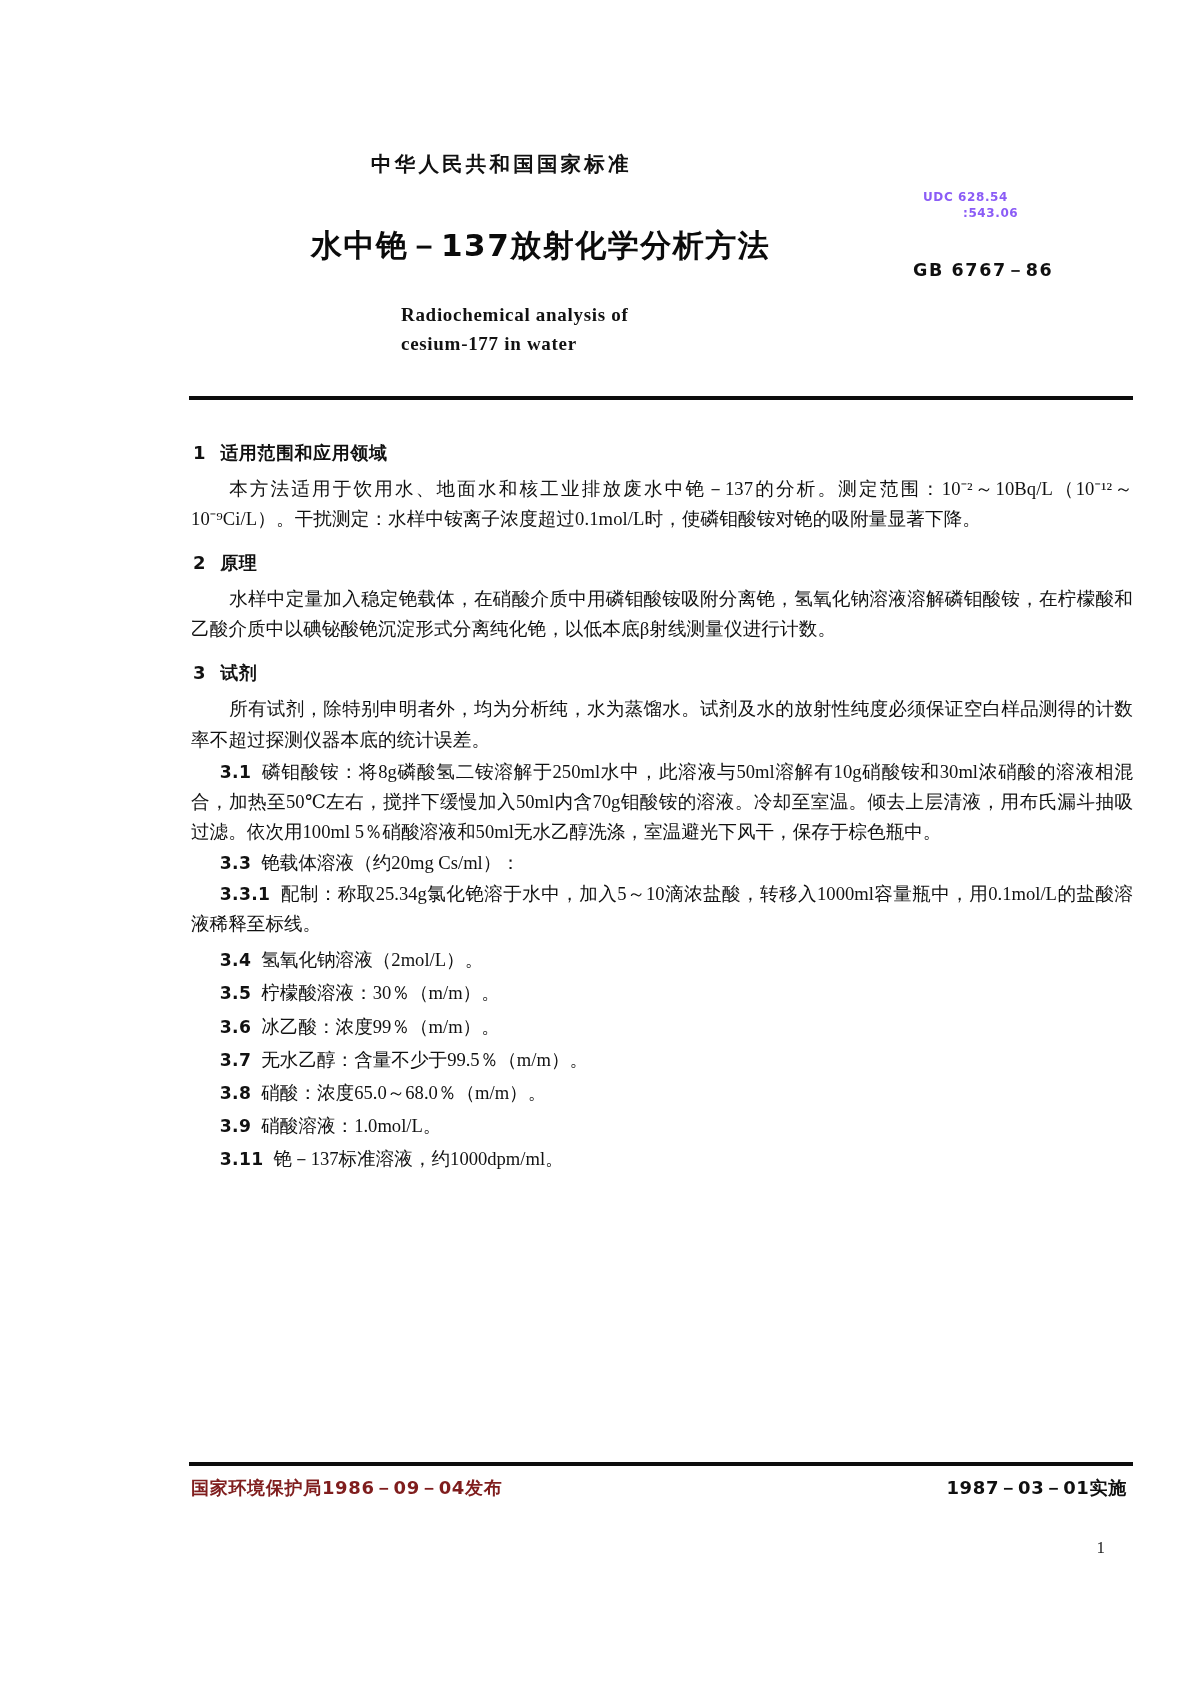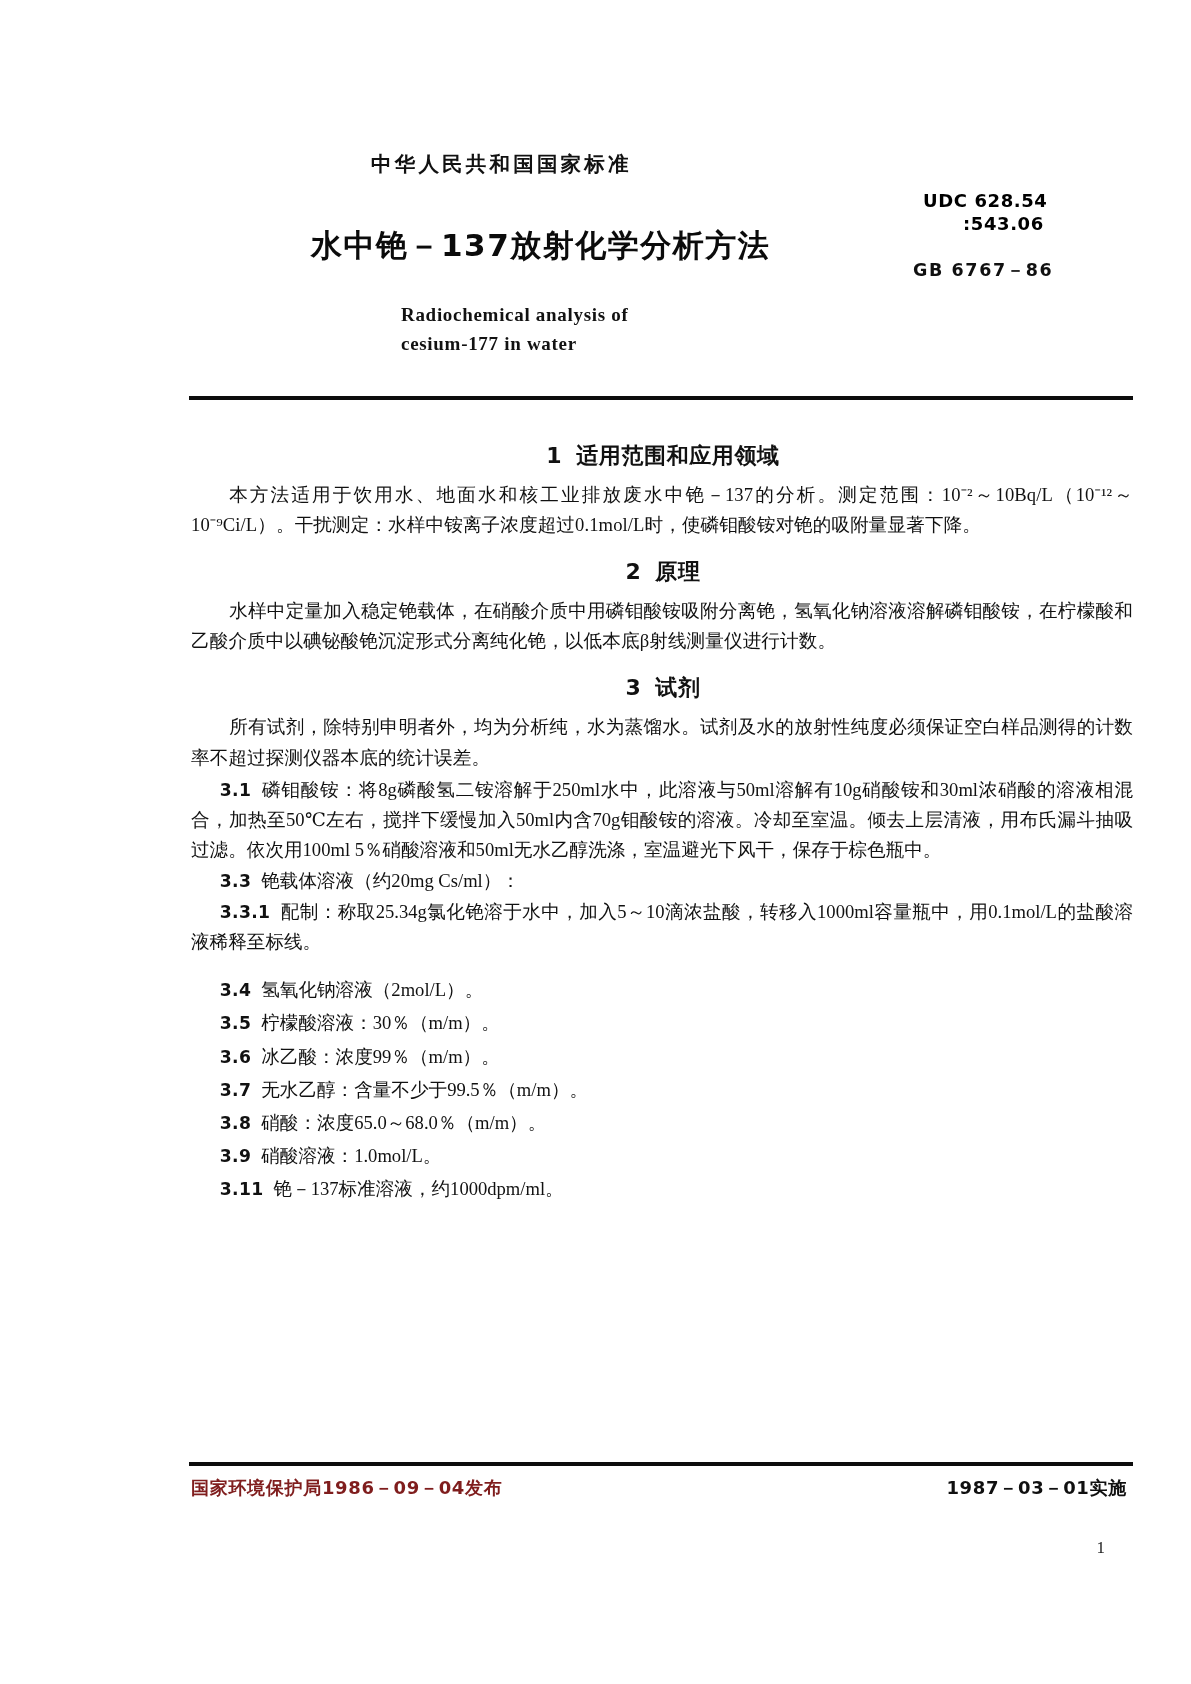--- a/index.html
+++ b/index.html
@@ -69,23 +69,23 @@
     letter-spacing: 0.7px;
     color: #121212;
   }
   .udc-block {
     position: absolute;
     right: 12px;
     top: 40px;
     width: 200px;
     font-family: "DejaVu Sans", "Liberation Sans", sans-serif;
     font-weight: 700;
-    font-size: 18px;
+    font-size: 12px;
     letter-spacing: 0.6px;
-    color: #000000;
+    color: #8b5cf6;
     text-align: left;
   }
   .udc-line1 { margin-left: 2px; white-space: nowrap; }
   .udc-line2 { margin-left: 42px; margin-top: 2px; white-space: nowrap; }
   .gb-no {
     position: absolute;
     right: 10px;
     top: 108px;
     width: 210px;
     font-family: "DejaVu Sans", "Liberation Sans", sans-serif;
@@ -116,27 +116,26 @@
 
   
   .body-area {
     position: absolute;
     left: 8px;
     top: 424px;
     width: 942px;
   }
   .sec-head {
     font-family: "DejaVu Sans", "Liberation Sans", sans-serif;
-    font-size: 22px;
+    font-size: 18px;
     font-weight: 700;
     letter-spacing: 0.6px;
     color: #111;
     margin: 17px 0 9px 2px;
     white-space: nowrap;
-    text-align: center;
   }
   .sec-head .num { margin-right: 14px; }
 
   .para {
     font-family: Liberation Serif, serif;
     font-size: 18.6px;
     line-height: 1.62;
     color: #111;
     text-align: justify;
     text-justify: inter-ideograph;
@@ -155,21 +154,21 @@
     margin: 0 0 1px 0;
     text-indent: 1.55em;
   }
   .item .lbl {
     font-family: "DejaVu Sans", "Liberation Sans", sans-serif;
     font-size: 17.2px;
     font-weight: 700;
     letter-spacing: 0.3px;
     margin-right: 10px;
   }
-  .list-tight { margin-top: 18px; }
+  .list-tight { margin-top: 6px; }
   .list-tight .item { margin-bottom: 3px; }
 
   
   .footer {
     position: absolute;
     left: 8px;
     top: 1476px;
     width: 942px;
     height: 34px;
   }

